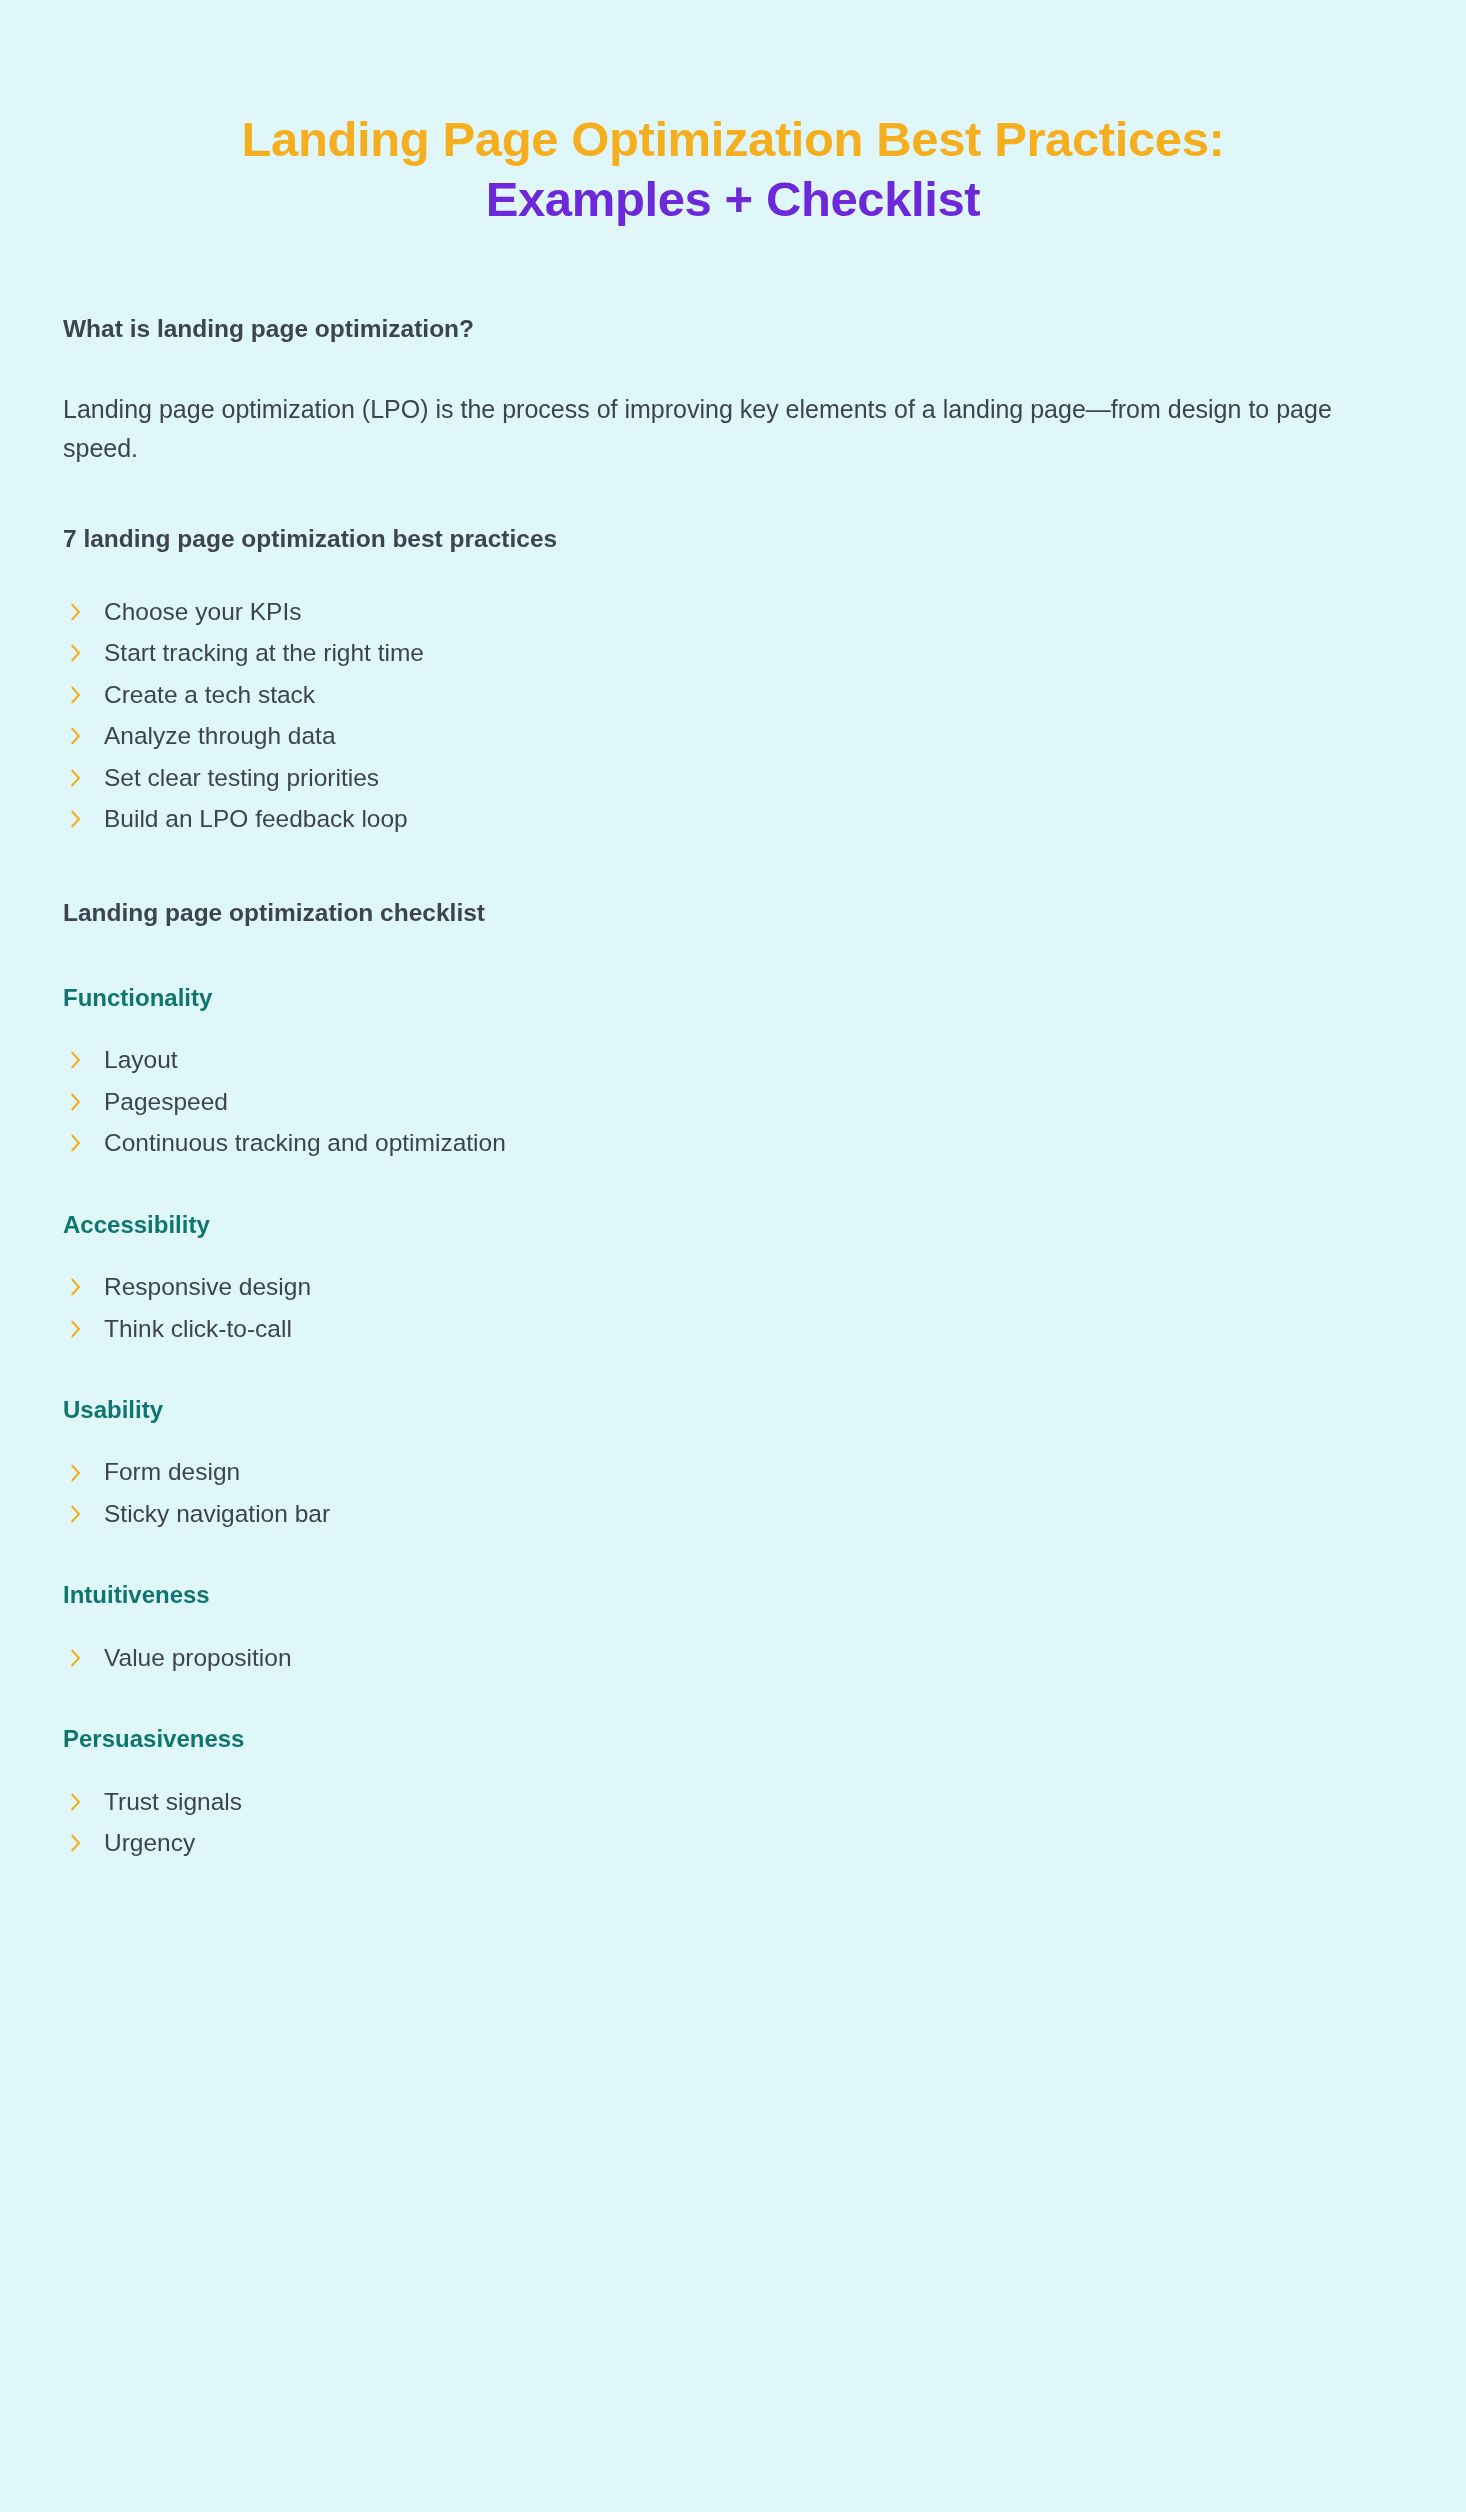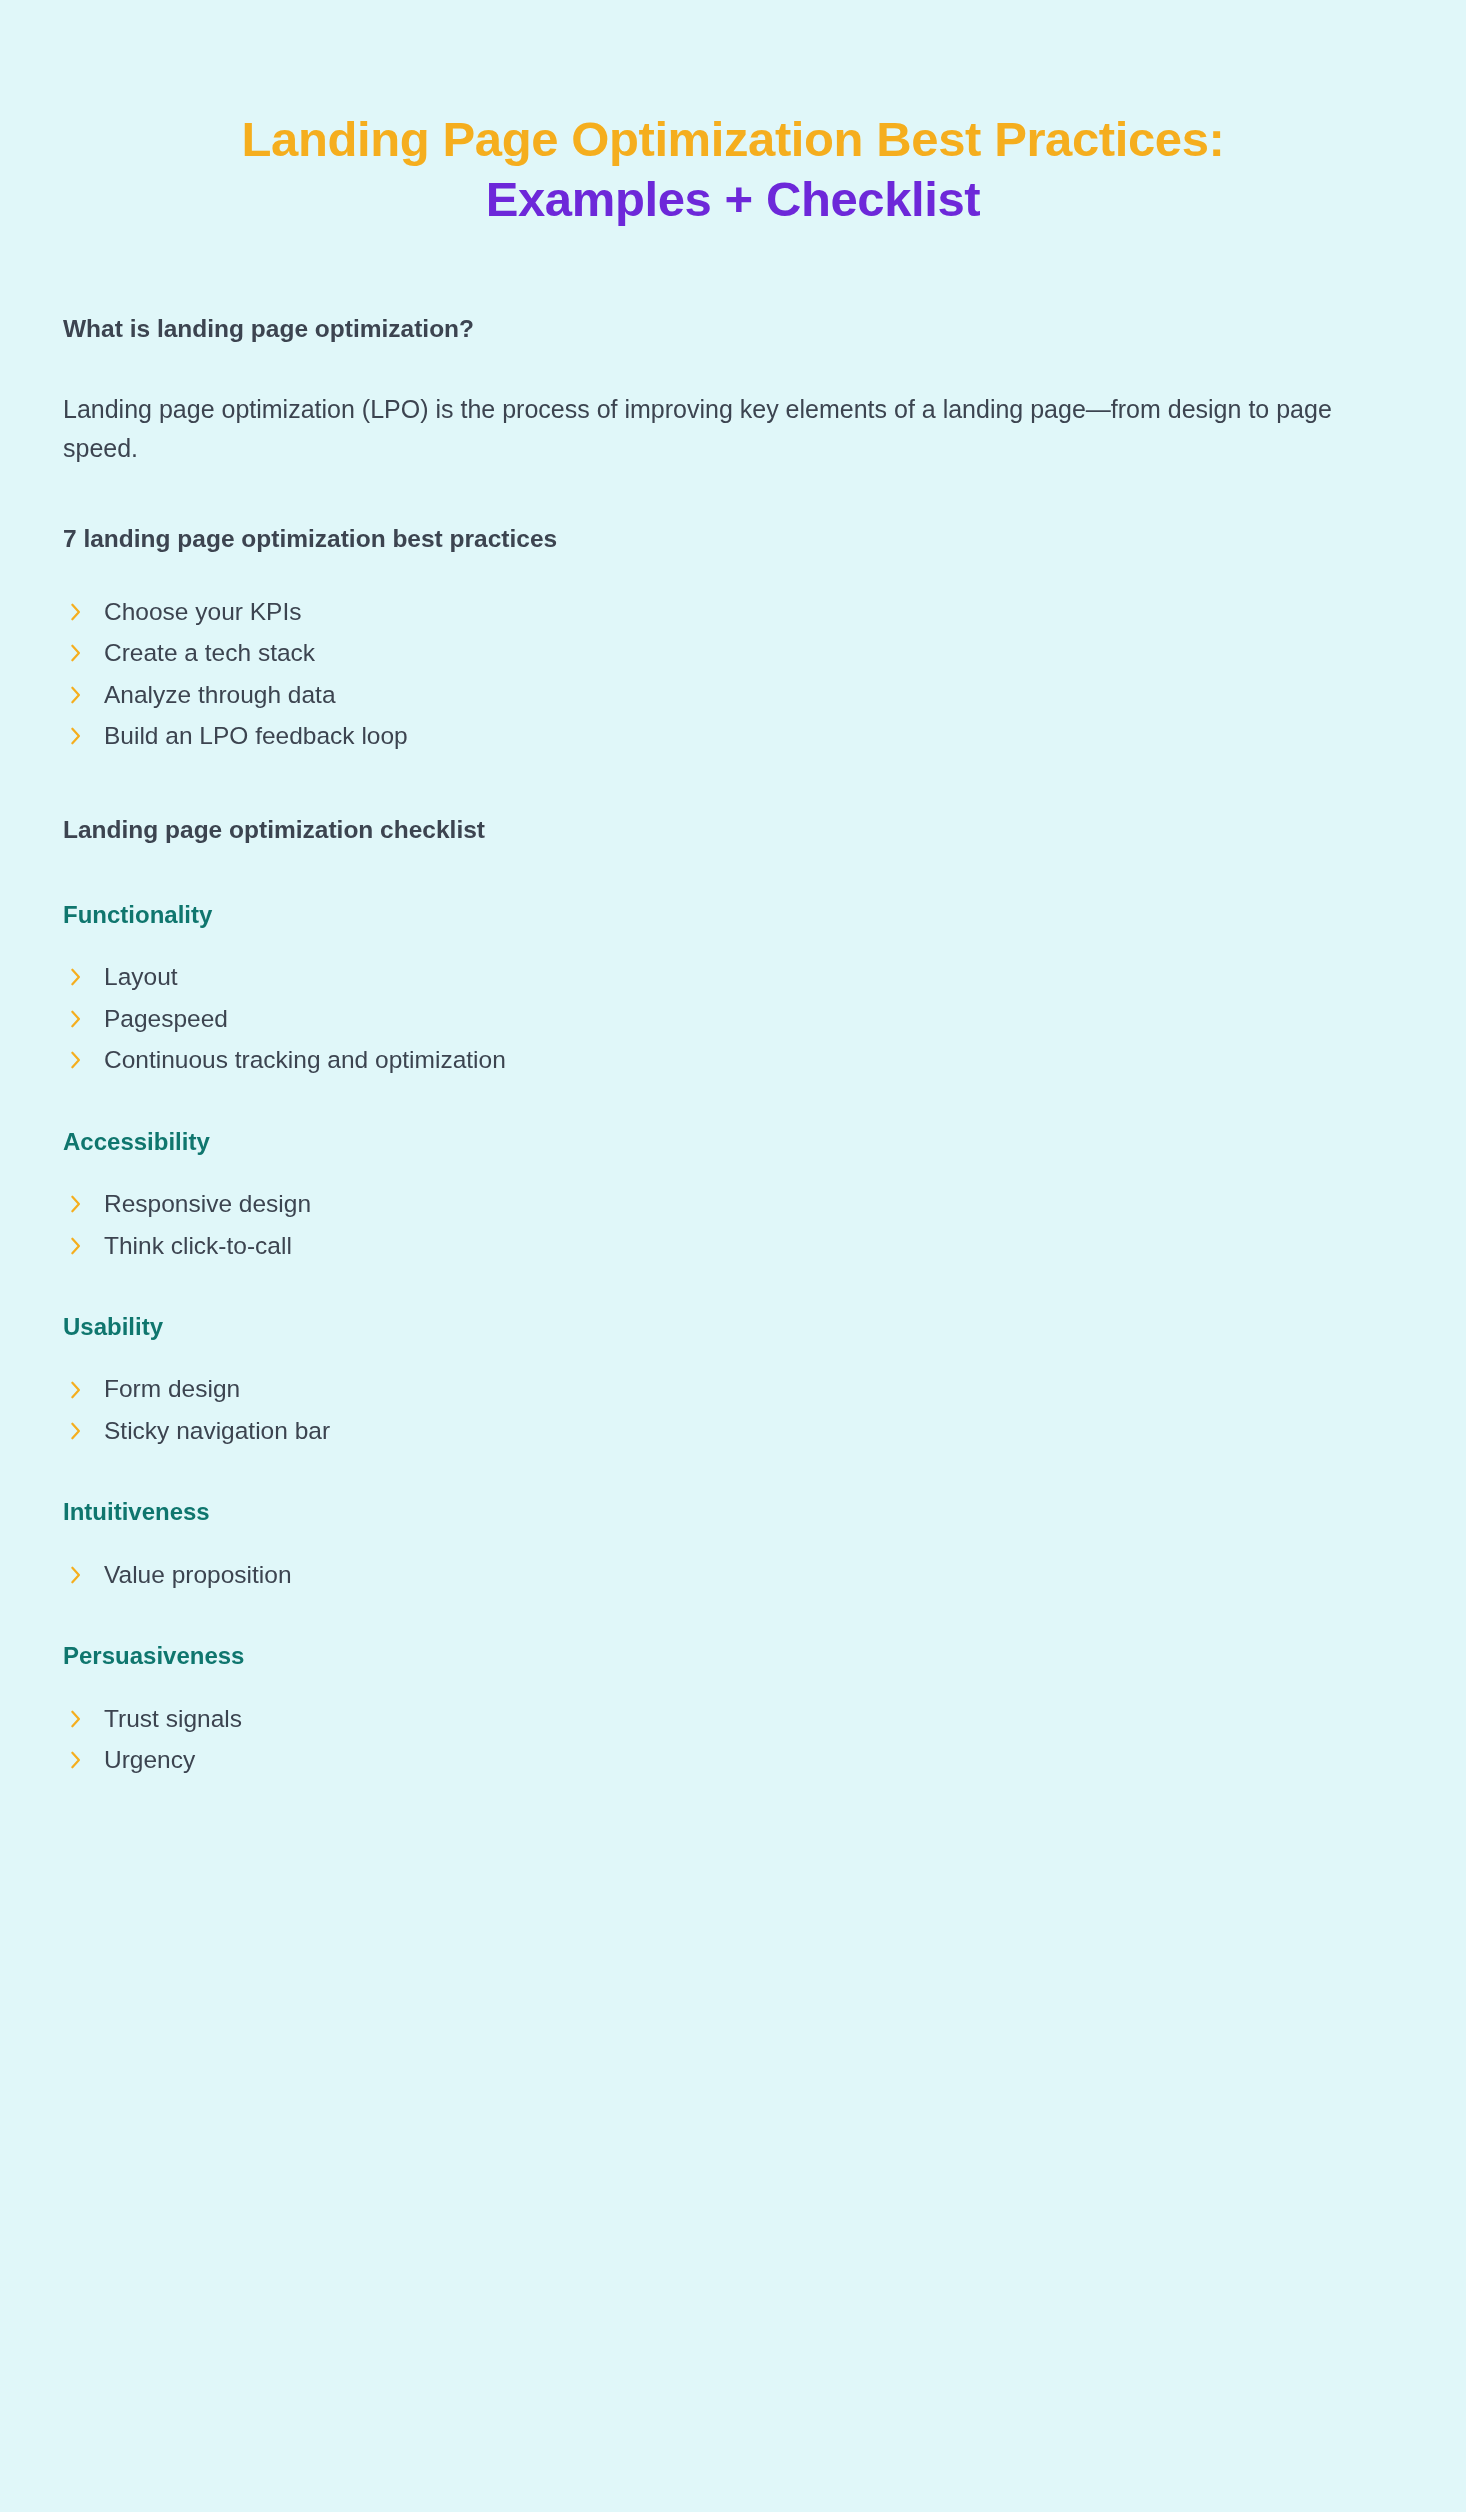--- a/index.html
+++ b/index.html
@@ -145,29 +145,45 @@
       </svg>
     </span>
     <span class="bullet-text">Choose your KPIs</span>
   </li>
         <li class="bullet-item">
     <span class="chev">
       <svg viewBox="0 0 16 26" xmlns="http://www.w3.org/2000/svg" aria-hidden="true">
         <path d="M3 3 L12 13 L3 23" fill="none" stroke="#f5ae1e" stroke-width="3" stroke-linecap="round" stroke-linejoin="round"></path>
       </svg>
     </span>
+    <span class="bullet-text">Start tracking at the right time</span>
+  </li>
+        <li class="bullet-item">
+    <span class="chev">
+      <svg viewBox="0 0 16 26" xmlns="http://www.w3.org/2000/svg" aria-hidden="true">
+        <path d="M3 3 L12 13 L3 23" fill="none" stroke="#f5ae1e" stroke-width="3" stroke-linecap="round" stroke-linejoin="round"></path>
+      </svg>
+    </span>
     <span class="bullet-text">Create a tech stack</span>
   </li>
         <li class="bullet-item">
     <span class="chev">
       <svg viewBox="0 0 16 26" xmlns="http://www.w3.org/2000/svg" aria-hidden="true">
         <path d="M3 3 L12 13 L3 23" fill="none" stroke="#f5ae1e" stroke-width="3" stroke-linecap="round" stroke-linejoin="round"></path>
       </svg>
     </span>
     <span class="bullet-text">Analyze through data</span>
+  </li>
+        <li class="bullet-item">
+    <span class="chev">
+      <svg viewBox="0 0 16 26" xmlns="http://www.w3.org/2000/svg" aria-hidden="true">
+        <path d="M3 3 L12 13 L3 23" fill="none" stroke="#f5ae1e" stroke-width="3" stroke-linecap="round" stroke-linejoin="round"></path>
+      </svg>
+    </span>
+    <span class="bullet-text">Set clear testing priorities</span>
   </li>
         <li class="bullet-item">
     <span class="chev">
       <svg viewBox="0 0 16 26" xmlns="http://www.w3.org/2000/svg" aria-hidden="true">
         <path d="M3 3 L12 13 L3 23" fill="none" stroke="#f5ae1e" stroke-width="3" stroke-linecap="round" stroke-linejoin="round"></path>
       </svg>
     </span>
     <span class="bullet-text">Build an LPO feedback loop</span>
   </li>
       </ul>

